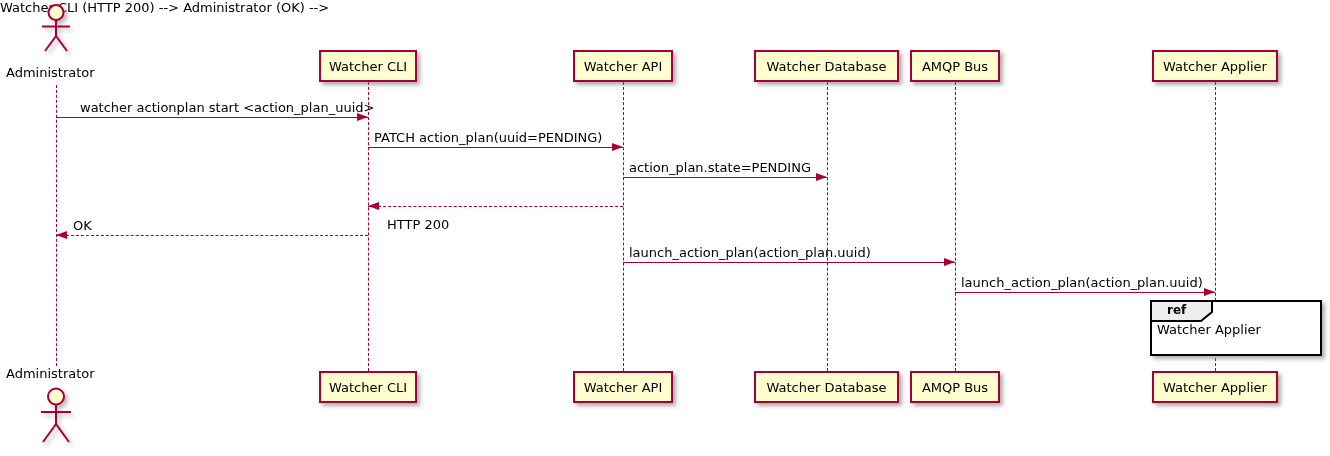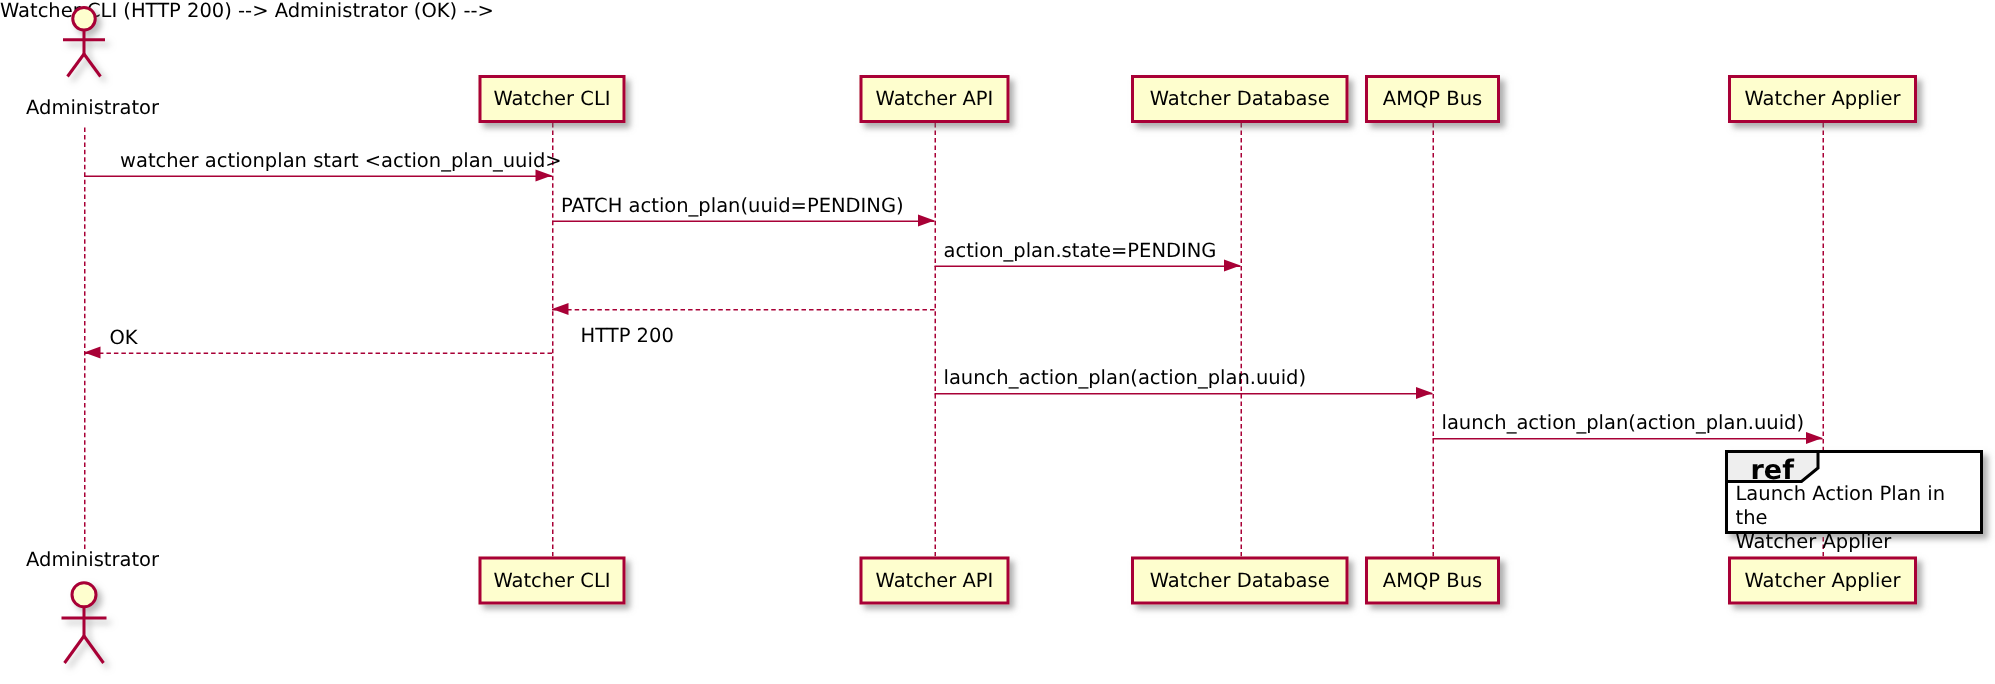--- a/index.html
+++ b/index.html
@@ -21,29 +21,29 @@
   .msg-line{
     position:absolute;height:0;border-top:1px solid #A80036;
   }
   .msg-line.dashed{border-top-style:dashed;}
   .arrowhead{position:absolute;width:0;height:0;
     border-top:4px solid transparent;border-bottom:4px solid transparent;}
   .arrowhead.right{border-left:11px solid #A80036;}
   .arrowhead.left{border-right:11px solid #A80036;}
   .msg-label{position:absolute;white-space:nowrap;height:16px;line-height:16px;}
   .actor-figure{position:absolute;filter:drop-shadow(3px 3px 2px rgba(120,120,120,0.5));}
-  .actor-label{position:absolute;width:100px;text-align:right;white-space:nowrap;}
+  .actor-label{position:absolute;width:100px;text-align:left;white-space:nowrap;}
   .ref-box{
     position:absolute;left:1150px;top:300px;width:172px;height:56px;
     box-sizing:border-box;background:#ffffff;border:2px solid #000;
     box-shadow:3px 3px 4px rgba(110,110,110,0.55);
   }
   .ref-tab{position:absolute;top:-2px;left:-2px;}
   .ref-keyword{
-    position:absolute;top:1px;left:15px;font-weight:bold;font-size:18px;
+    position:absolute;top:1px;left:15px;font-weight:bold;font-size:12px;
   }
   .ref-body{margin-top:20px;padding:0 0 0 5px;line-height:16px;}
 </style>
 </head>
 <body>
 
 <div class="canvas">
 
   
   <div class="actor-figure" style="left:26px;top:3px;">
@@ -120,21 +120,20 @@
   <div class="msg-line" style="left:955px;top:292px;width:260px;"></div>
   <div class="arrowhead right" style="left:1204px;top:288px;"></div>
 
   
   <div class="ref-box">
     <svg class="ref-tab" width="66" height="23" viewBox="0 0 66 23">
       <path d="M1,1 H62 V12 L51,21 H1 Z" fill="#EEEEEE" stroke="#000000" stroke-width="2"></path>
     </svg>
     <span class="ref-keyword">ref</span>
     <div class="ref-body">
-      <div>Launch Action Plan in the</div>
       <div>Watcher Applier</div>
     </div>
   </div>
 
   
   <div class="participant" style="left:319px;top:371px;width:98px;">
       <span>Watcher CLI</span>
     </div>
   <div class="participant" style="left:573px;top:371px;width:100px;">
       <span>Watcher API</span>

